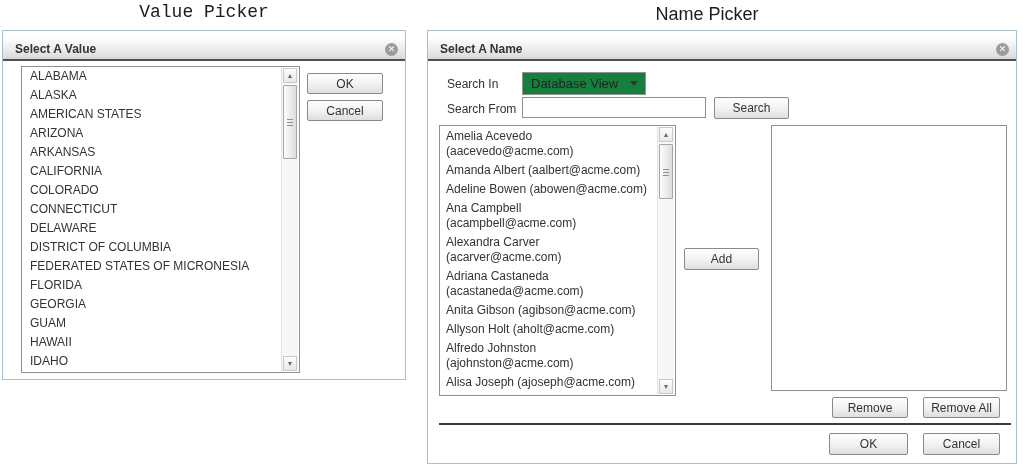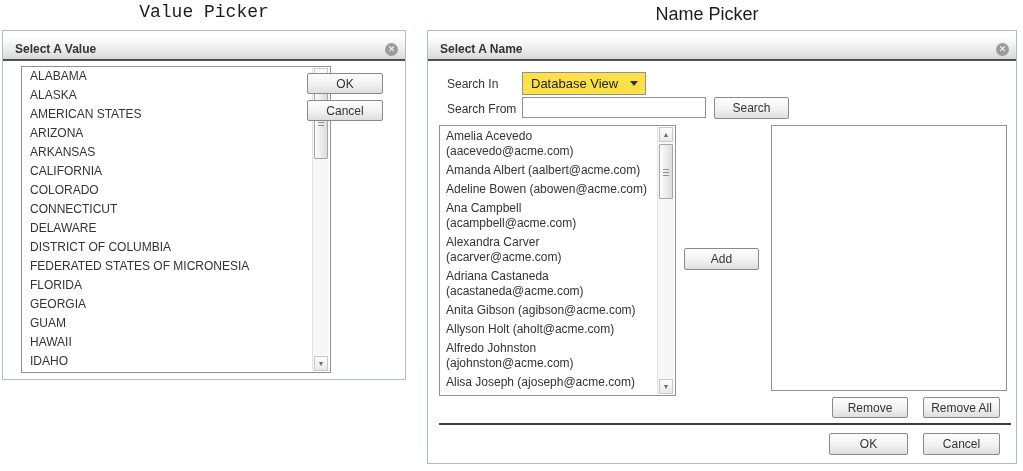--- a/index.html
+++ b/index.html
@@ -41,21 +41,21 @@
     color:#6d6d6d; font-size:7px; text-align:center; line-height:14px; }
   .sb-arrow.up { top:0; }
   .sb-arrow.down { bottom:0; }
   .sb-thumb { position:absolute; left:1px; right:1px;
     background:linear-gradient(90deg,#fdfdfd,#dcdcdc); border:1px solid #a6a6a6;
     border-radius:1px; }
   .sb-grip { position:absolute; left:3px; right:3px; top:50%; height:7px; margin-top:-3px;
     background:repeating-linear-gradient(#8f8f8f 0 1px,transparent 1px 3px); }
 
   .form-label { position:absolute; font-size:12px; color:#333; }
-  .dropdown { position:absolute; border:1px solid #919191; background:#fde047;
+  .dropdown { position:absolute; border:1px solid #919191; background:#15803d;
     font-size:13px; color:#222; padding-left:8px; line-height:21px; }
   .dd-arrow { position:absolute; right:7px; top:8px; width:0; height:0;
     border-left:4px solid transparent; border-right:4px solid transparent;
     border-top:5px solid #333; }
   .textinput { position:absolute; border:1px solid #919191; background:#fff;
     font-size:12px; padding:0 4px; font-family:"Liberation Sans",sans-serif; }
 
   .divider { position:absolute; height:2px; background:#3c3c3c; }
 </style>
 </head>
@@ -65,21 +65,21 @@
 
   <div class="panel-heading" style="left:2px; top:2px; width:404px;font-family:Liberation Mono, monospace;">Value Picker</div>
 
   <div class="dialog" style="left:2px; top:30px; width:404px; height:350px;">
 
     <div class="titlebar">
       <span class="titlebar-label">Select A Value</span>
       <span class="close-btn">✕</span>
     </div>
 
-    <div class="listbox" style="left:18px; top:35px; width:310px; height:307px;">
+    <div class="listbox" style="left:18px; top:35px; width:279px; height:307px;">
       <div style="position:absolute; left:0; top:0; right:18px; bottom:0; overflow:hidden;">
           <div class="value-row">
             <div>ALABAMA</div>
           </div>
           <div class="value-row">
             <div>ALASKA</div>
           </div>
           <div class="value-row">
             <div>AMERICAN STATES</div>
           </div>

